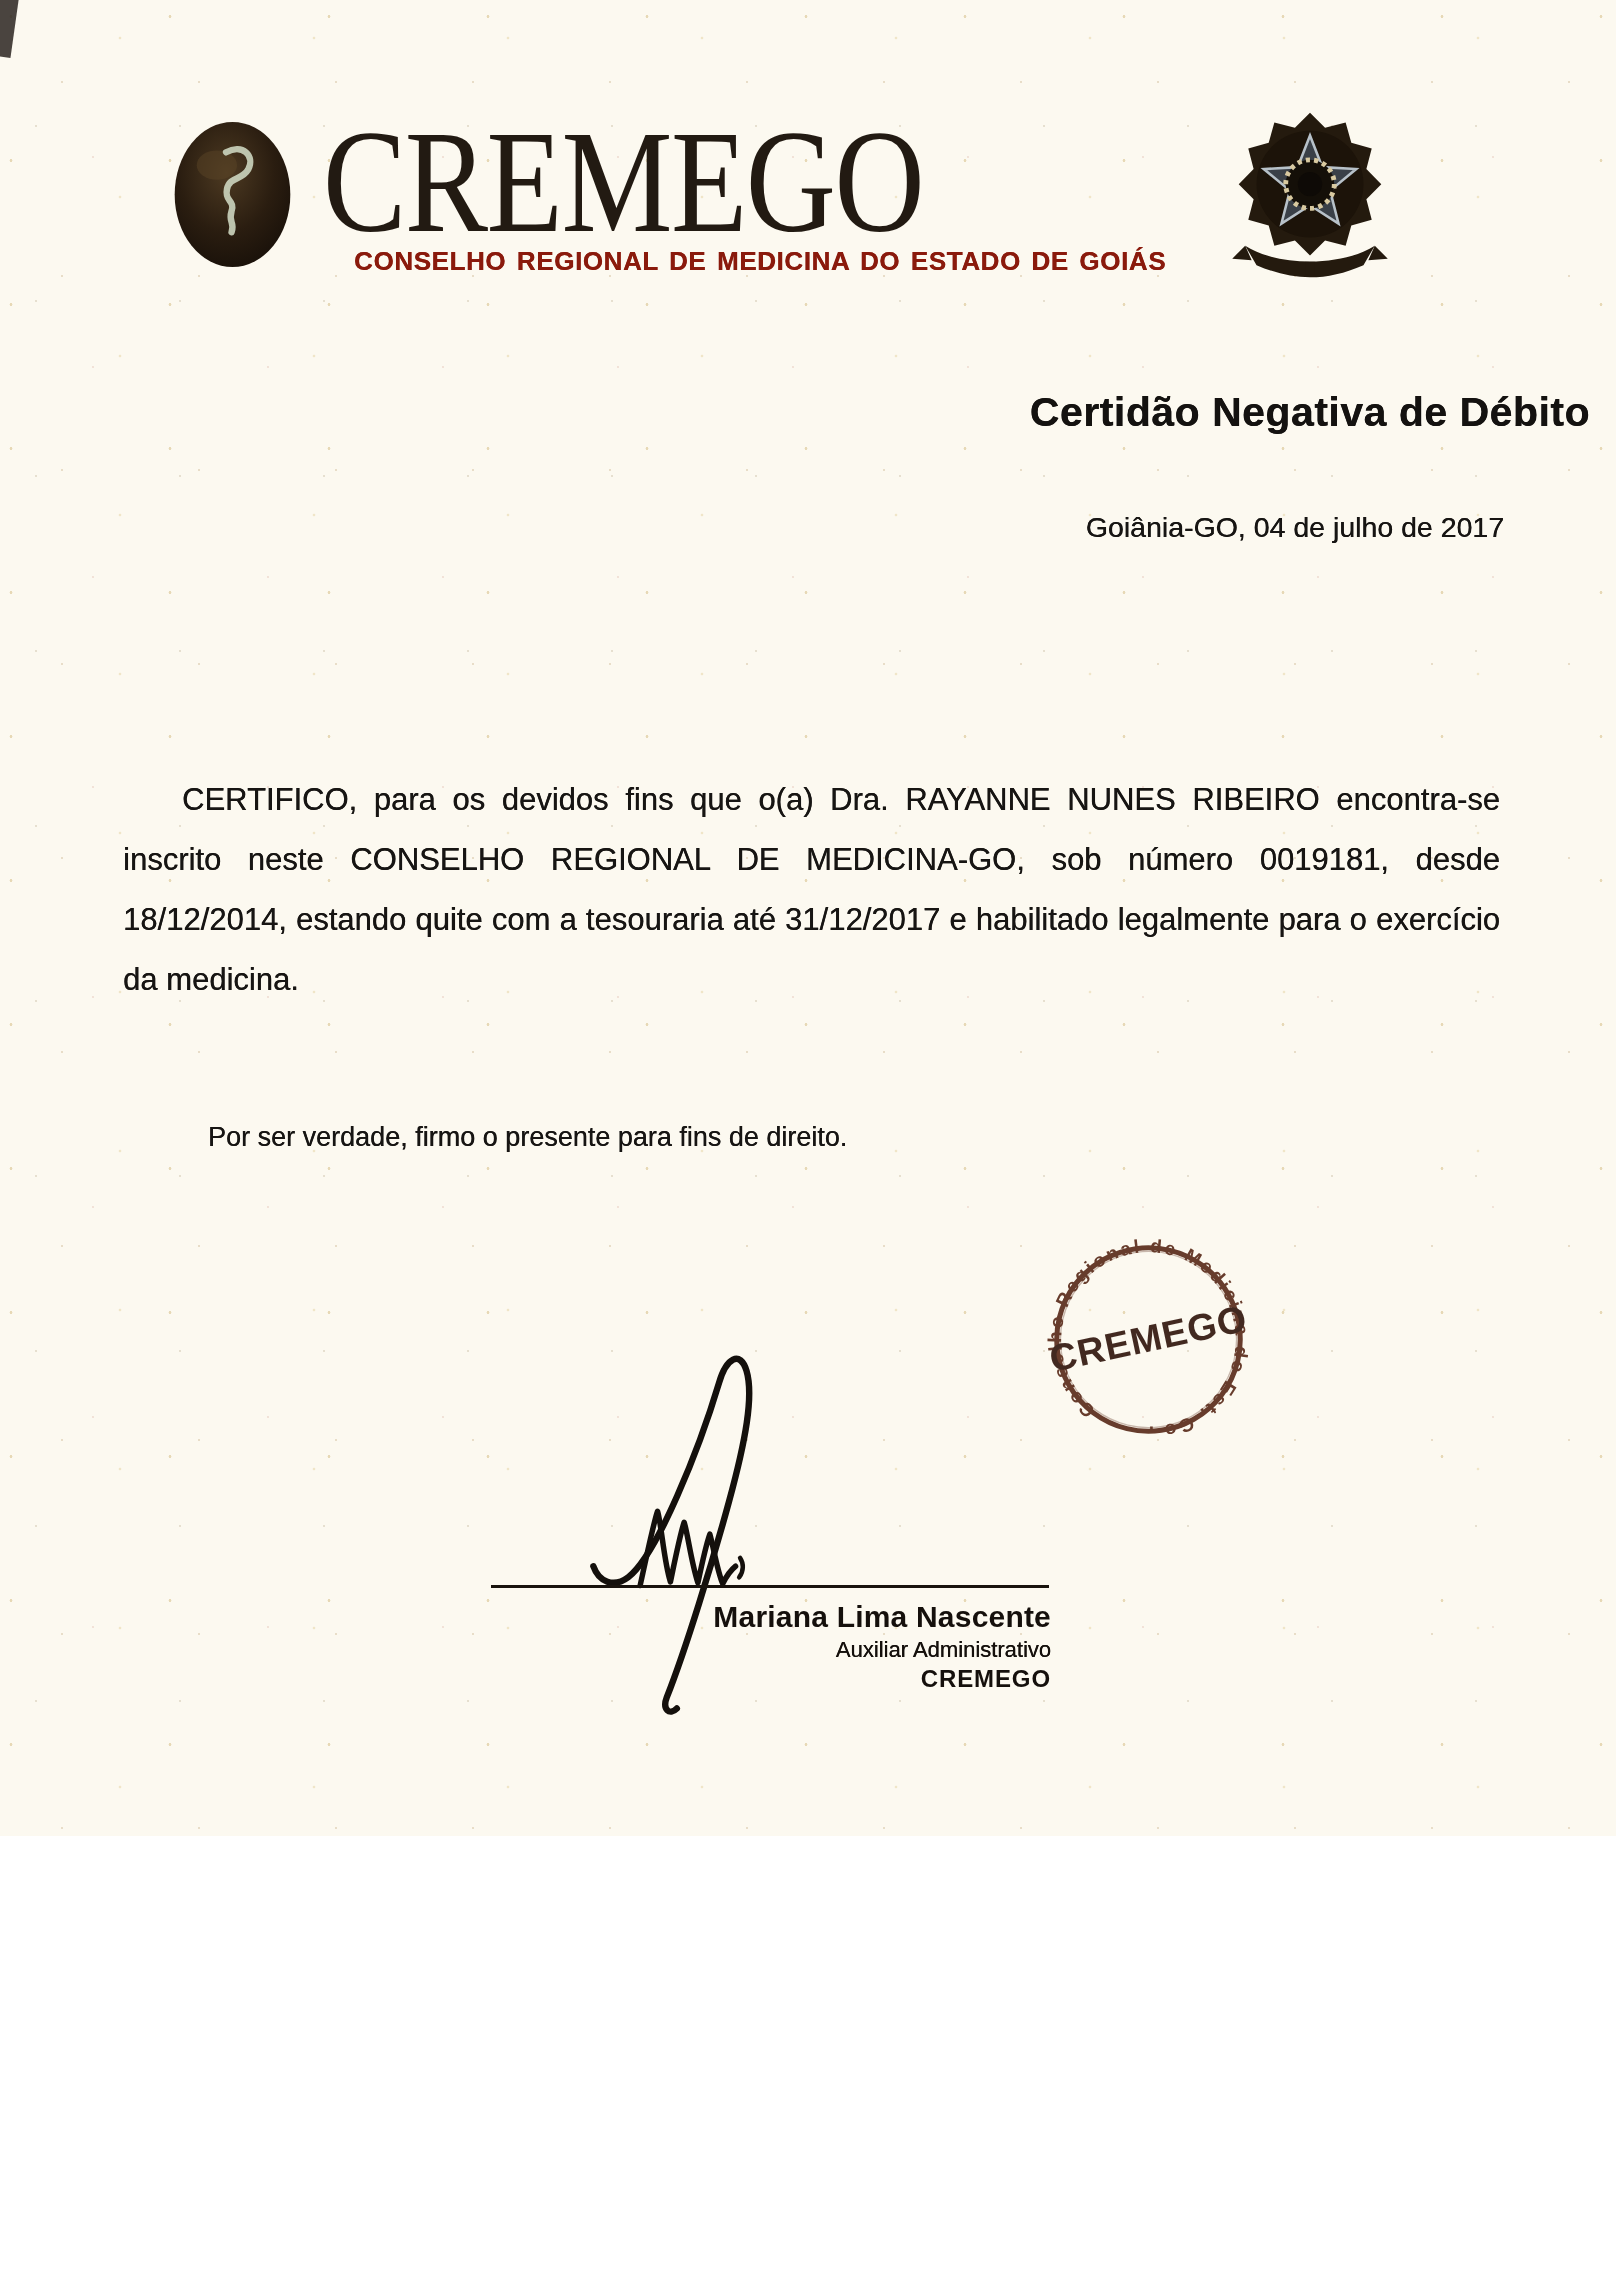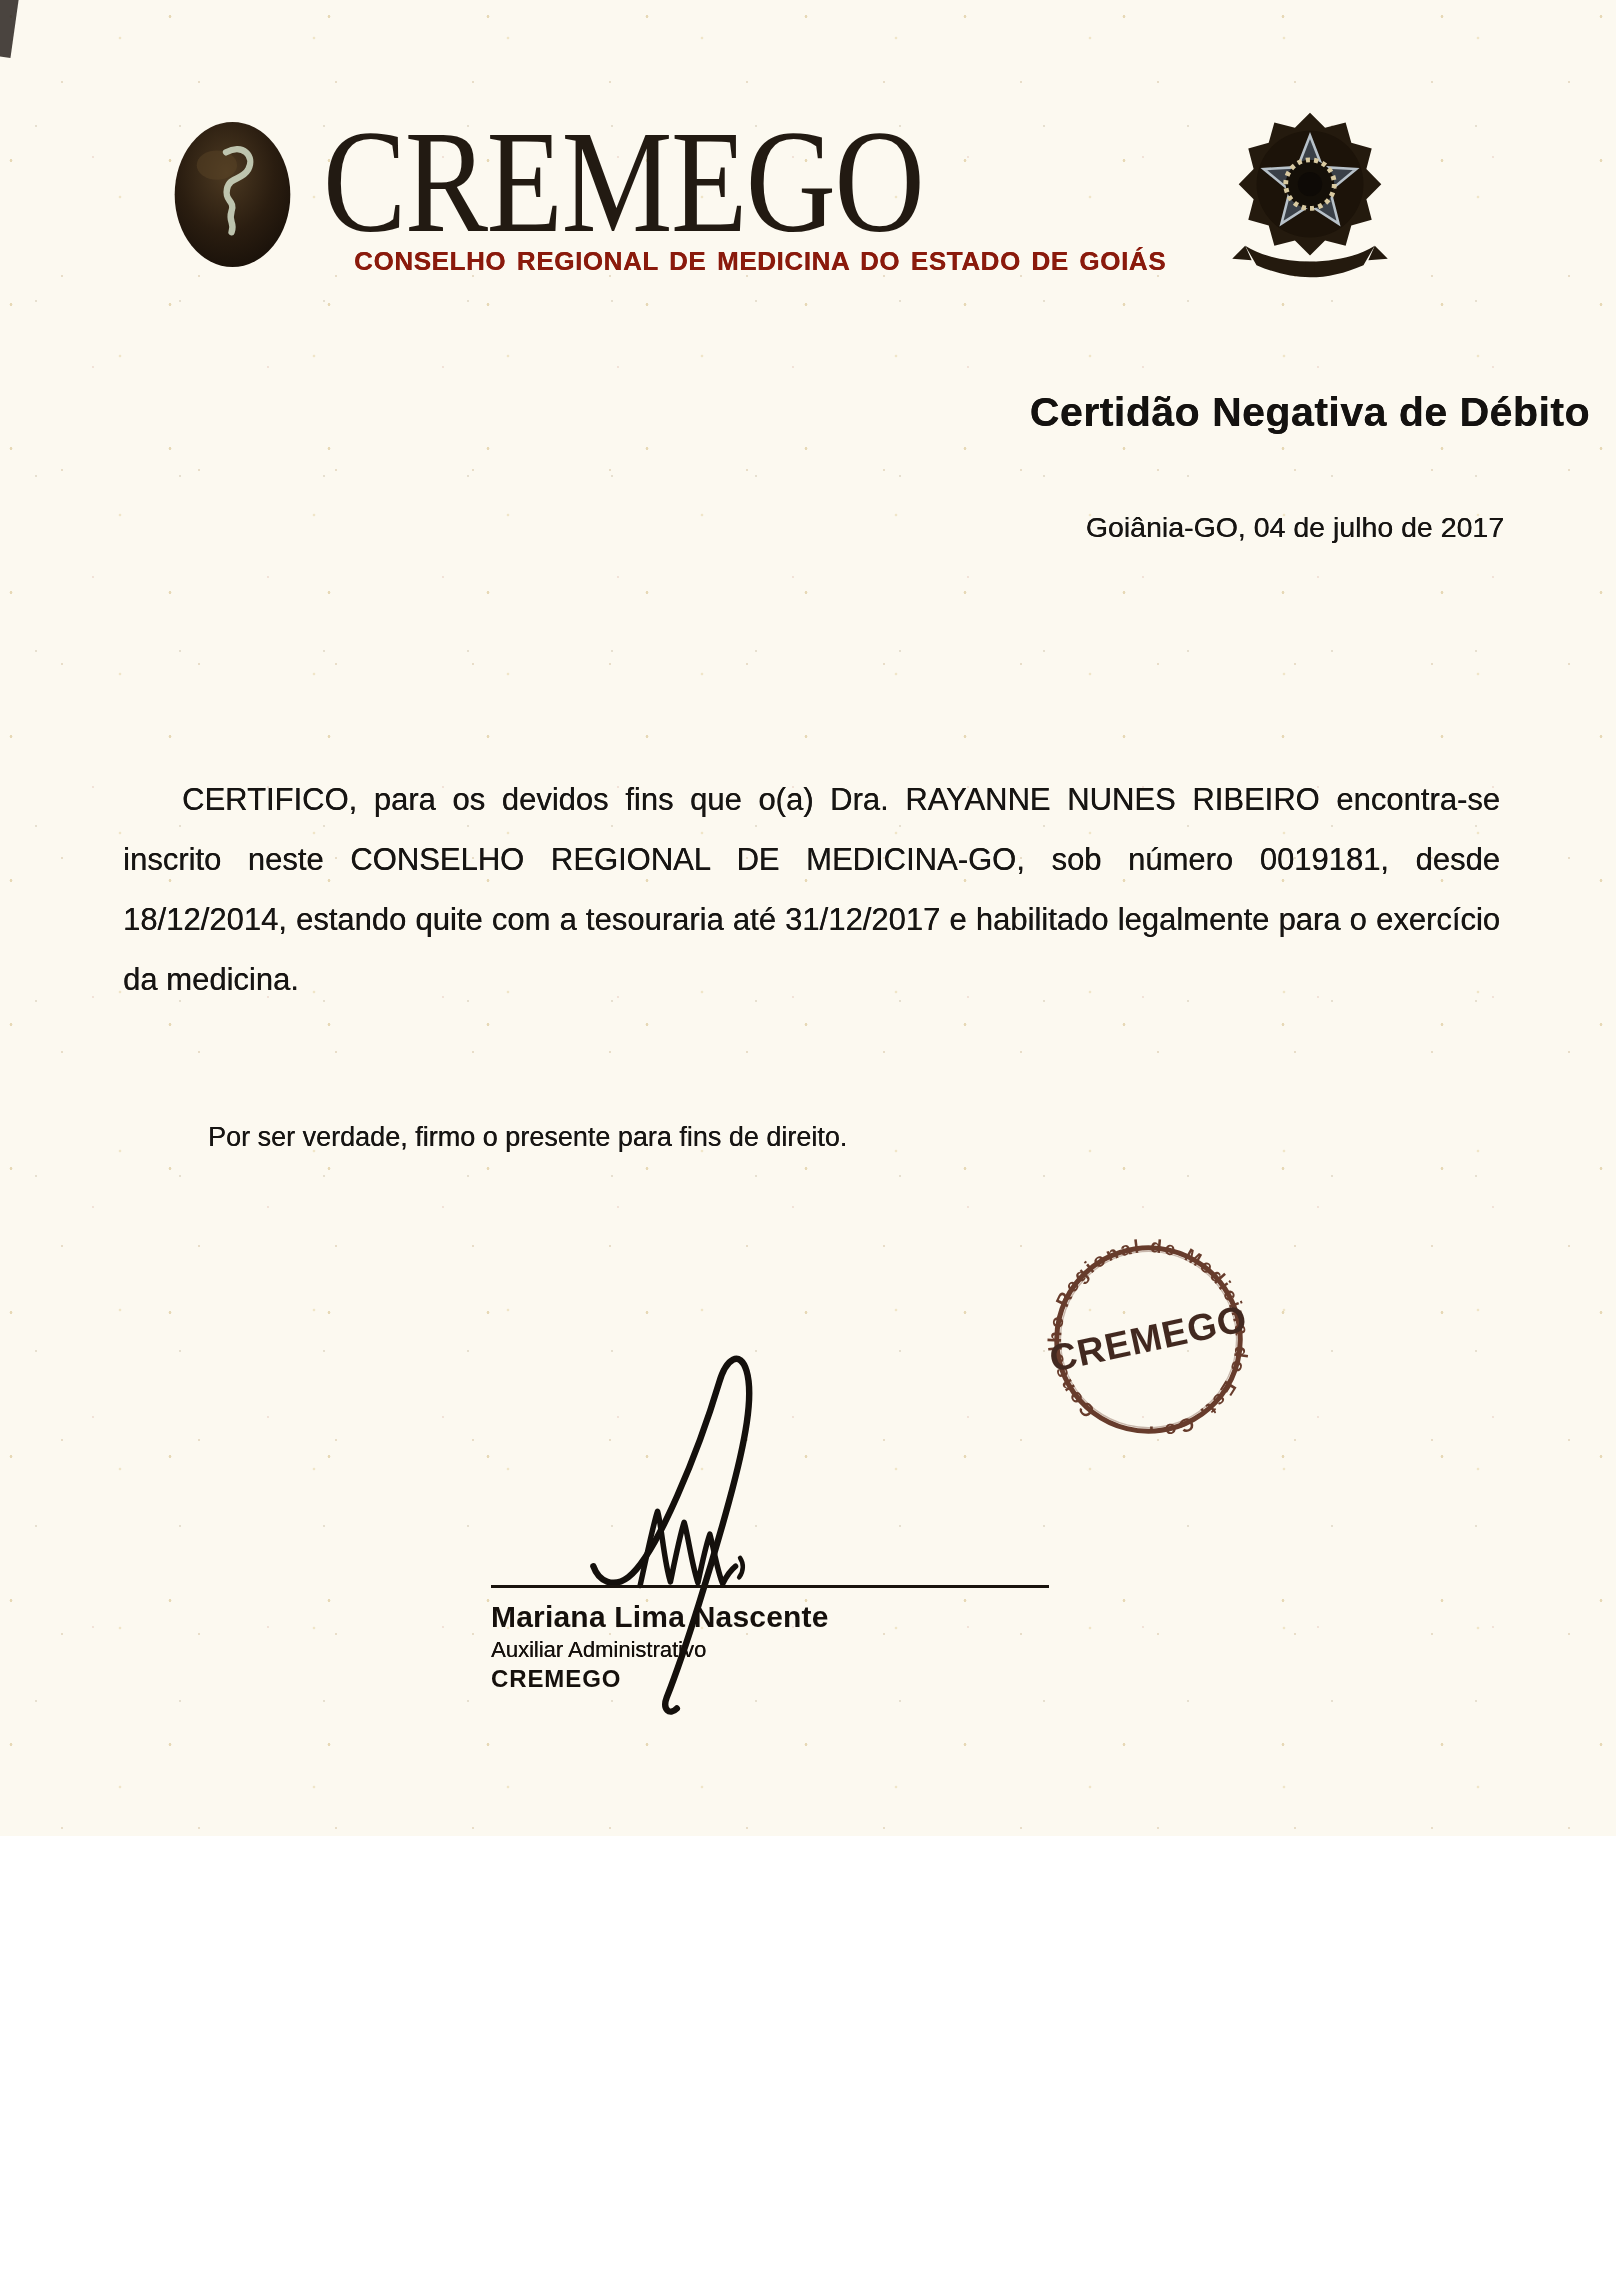--- a/index.html
+++ b/index.html
@@ -65,21 +65,21 @@
   
   .stamp{position:absolute;left:1043px;top:1234px;width:211px;height:211px;opacity:.92;}
 
   
   .sig-line{
     position:absolute;left:491px;top:1585px;width:558px;height:0;
     border-top:3.7px solid #19130d;
   }
   .signature-svg{position:absolute;left:542px;top:1343px;width:266px;height:386px;}
   .signer{
-    position:absolute;left:491px;top:1600px;width:560px;text-align:left;
+    position:absolute;left:491px;top:1600px;width:560px;text-align:right;
     color:#15100c;
   }
   .signer-name{font-size:30px;font-weight:bold;letter-spacing:0.2px;}
   .signer-role{font-size:22px;margin-top:2.8px;text-shadow:0.3px 0 0 currentColor;}
   .signer-org{font-size:24px;font-weight:bold;letter-spacing:0.9px;margin-top:1.8px;}
 
   .page-number{
     position:absolute;right:96px;top:2204px;
     font-size:25px;font-weight:bold;color:#141210;
   }

